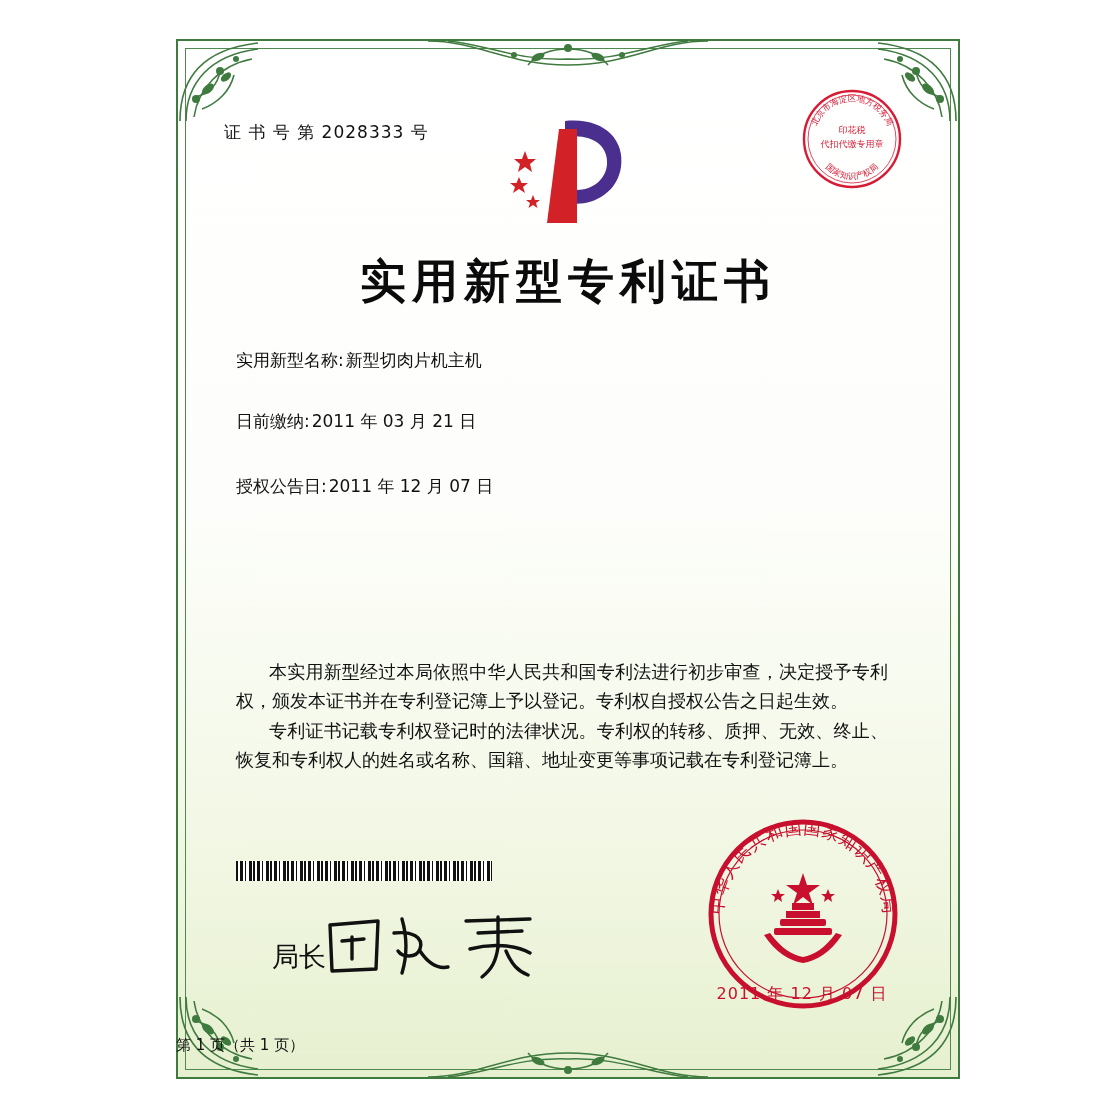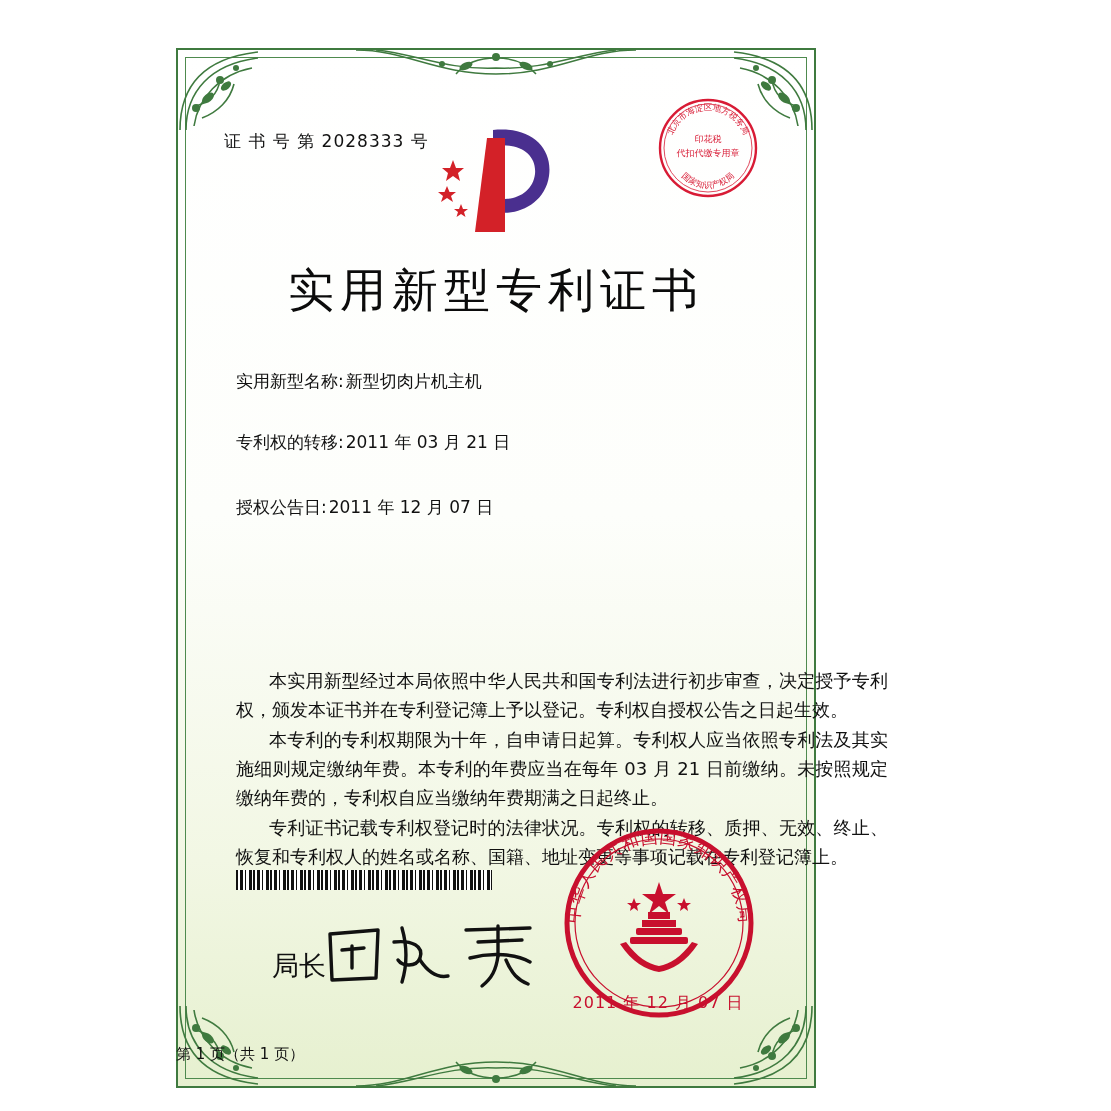--- a/index.html
+++ b/index.html
@@ -10,22 +10,22 @@
     overflow:hidden;
   }
   .page{
     position:relative;
     width:1111px;height:1111px;
     background:#ffffff;
   }
   
   .sheet{
     position:absolute;
-    left:176px;top:48px;
-    width:640px;height:1040px;
+    left:176px;top:39px;
+    width:784px;height:1040px;
     background:linear-gradient(180deg,#ffffff 0%,#fdfefb 45%,#f2f7e4 78%,#e6f0cf 100%);
     box-sizing:border-box;
   }
   .border-outer{
     position:absolute;left:0;top:0;right:0;bottom:0;
     border:2px solid #3f7a3f;
   }
   .border-inner{
     position:absolute;left:9px;top:9px;right:9px;bottom:9px;
     border:1px solid #4e8a4e;
@@ -70,29 +70,29 @@
     position:absolute;right:54px;top:46px;
     width:108px;height:108px;
   }
   .stamp-top svg{display:block;width:100%;height:100%;}
 
   
   .title{
     position:absolute;left:0;right:0;top:212px;
     text-align:center;
     font-size:46px;
-    font-weight:normal;
+    font-weight:bold;
     letter-spacing:6px;
     color:#0b0b0b;
     font-family:"DejaVu Sans","Liberation Sans",sans-serif;
   }
 
   
   .fields{
-    position:absolute;left:60px;top:310px;width:640px;margin-top:12px;
+    position:absolute;left:60px;top:310px;width:640px;
   }
   .field{
     display:flex;
     align-items:baseline;
     margin-bottom:38px;
     font-size:17px;
     color:#111;
     font-family:"DejaVu Sans","Liberation Sans",sans-serif;
   }
   .field .lbl{white-space:pre;}
@@ -303,32 +303,31 @@
     </div>
 
     <div class="title">实用新型专利证书</div>
 
     <div class="fields">
       <div class="field">
         <span class="lbl">实用新型名称:</span>
         <span class="val">新型切肉片机主机</span>
       </div>
       <div class="field spaced">
-        <span class="lbl">专利权的转移:</span>
+        <span class="lbl">日前缴纳:</span>
         <span class="val">2011 年 03 月 21 日</span>
       </div>
       <div class="field">
         <span class="lbl">授权公告日:</span>
         <span class="val">2011 年 12 月 07 日</span>
       </div>
     </div>
 
     <div class="body-text">
       <p>本实用新型经过本局依照中华人民共和国专利法进行初步审查，决定授予专利权，颁发本证书并在专利登记簿上予以登记。专利权自授权公告之日起生效。</p>
-      <p>本专利的专利权期限为十年，自申请日起算。专利权人应当依照专利法及其实施细则规定缴纳年费。本专利的年费应当在每年 03 月 21 日前缴纳。未按照规定缴纳年费的，专利权自应当缴纳年费期满之日起终止。</p>
       <p>专利证书记载专利权登记时的法律状况。专利权的转移、质押、无效、终止、恢复和专利权人的姓名或名称、国籍、地址变更等事项记载在专利登记簿上。</p>
     </div>
 
     <div class="barcode"></div>
 
     <div class="sig-label">局长</div>
     <div class="signature">
       <svg viewBox="0 0 240 80">
         <g fill="none" stroke="#111" stroke-width="3.4" stroke-linecap="round" stroke-linejoin="round">
           <path d="M14 18 L62 14 L60 62 L16 64 L14 18 Z"></path>

